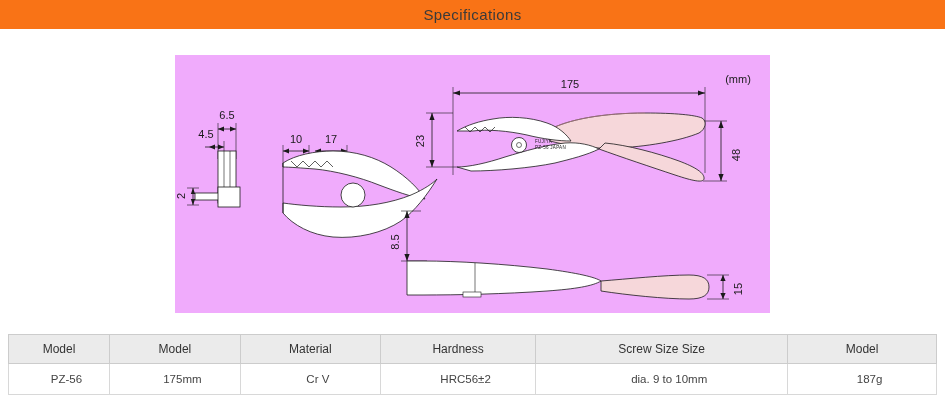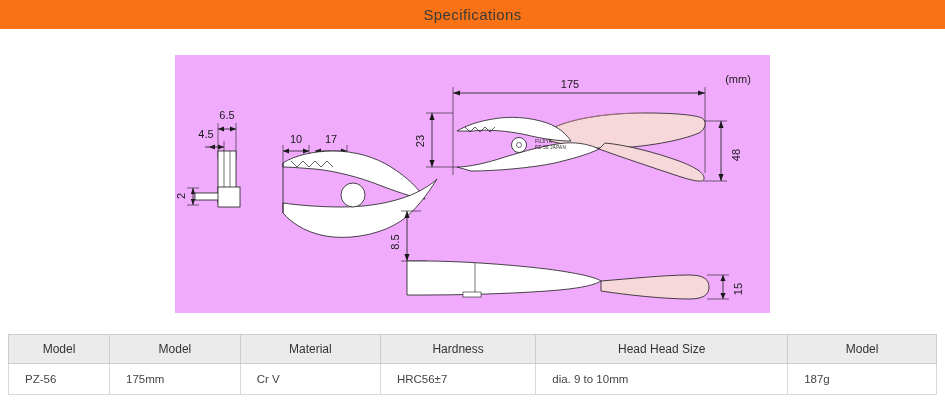--- a/index.html
+++ b/index.html
@@ -66,20 +66,21 @@
     border: 1px solid #cccccc;
     text-align: center;
     font-size: 12px;
   }
   .spec-table td {
     background: #ffffff;
     color: #444444;
     height: 28px;
     border: 1px solid #d8d8d8;
     border-top: none;
+    text-align: center;
     font-weight: normal;
     padding-left: 16px;
   }
   .col-model   { width: 100px; }
   .col-size    { width: 130px; }
   .col-mat     { width: 140px; }
   .col-hard    { width: 155px; }
   .col-screw   { width: 255px; }
   .col-weight  { width: 149px; }
   .dim-text {
@@ -224,29 +225,29 @@
     </svg>
   </div>
 
   <table class="spec-table">
     <thead>
       <tr>
         <th class="col-model">Model</th>
         <th class="col-size">Model</th>
         <th class="col-mat">Material</th>
         <th class="col-hard">Hardness</th>
-        <th class="col-screw">Head Head Size</th>
+        <th class="col-screw">Screw Size Size</th>
         <th class="col-weight">Model</th>
       </tr>
     </thead>
     <tbody>
       <tr>
         <td>PZ-56</td>
         <td>175mm</td>
         <td>Cr V</td>
-        <td>HRC56±7</td>
+        <td>HRC56±2</td>
         <td>dia. 9 to 10mm</td>
         <td>187g</td>
       </tr>
     </tbody>
   </table>
 
 </div>
 
 </body></html>

